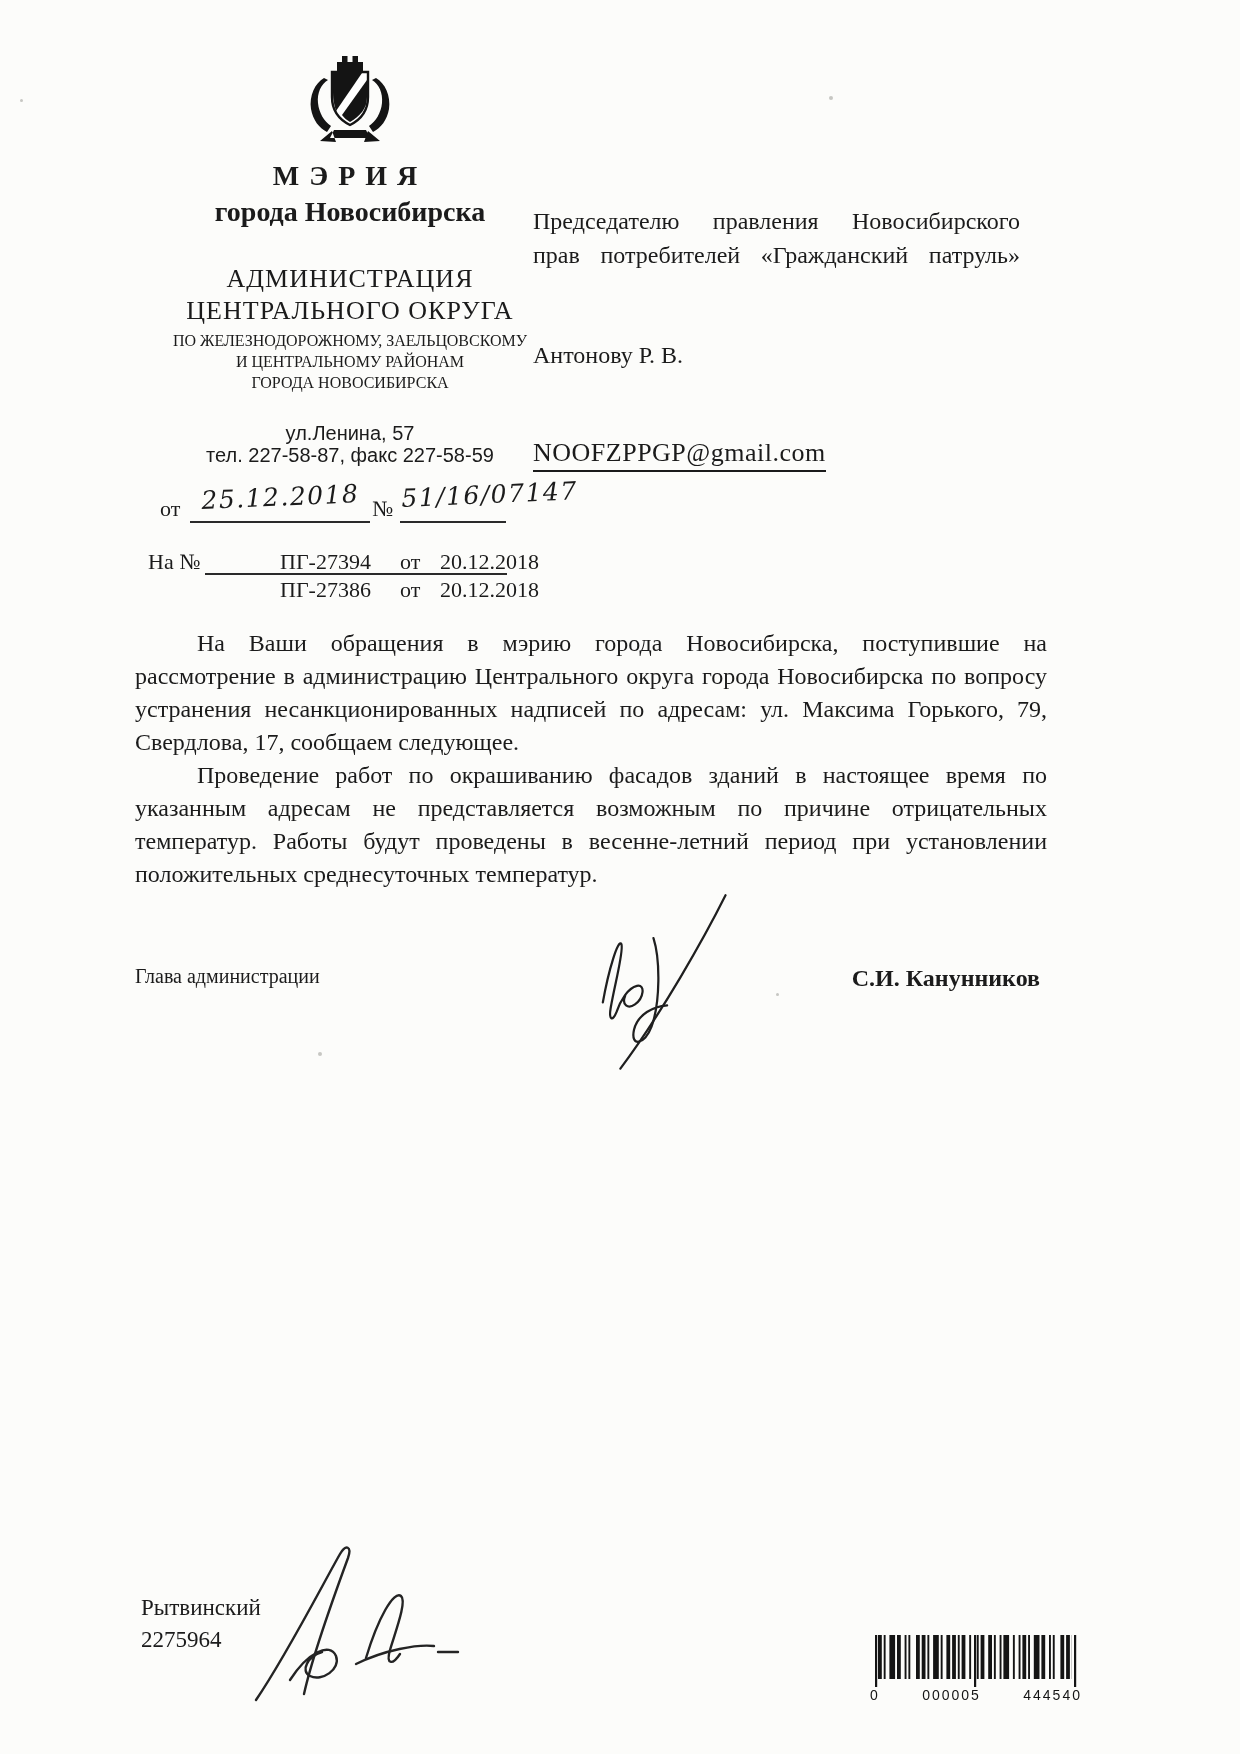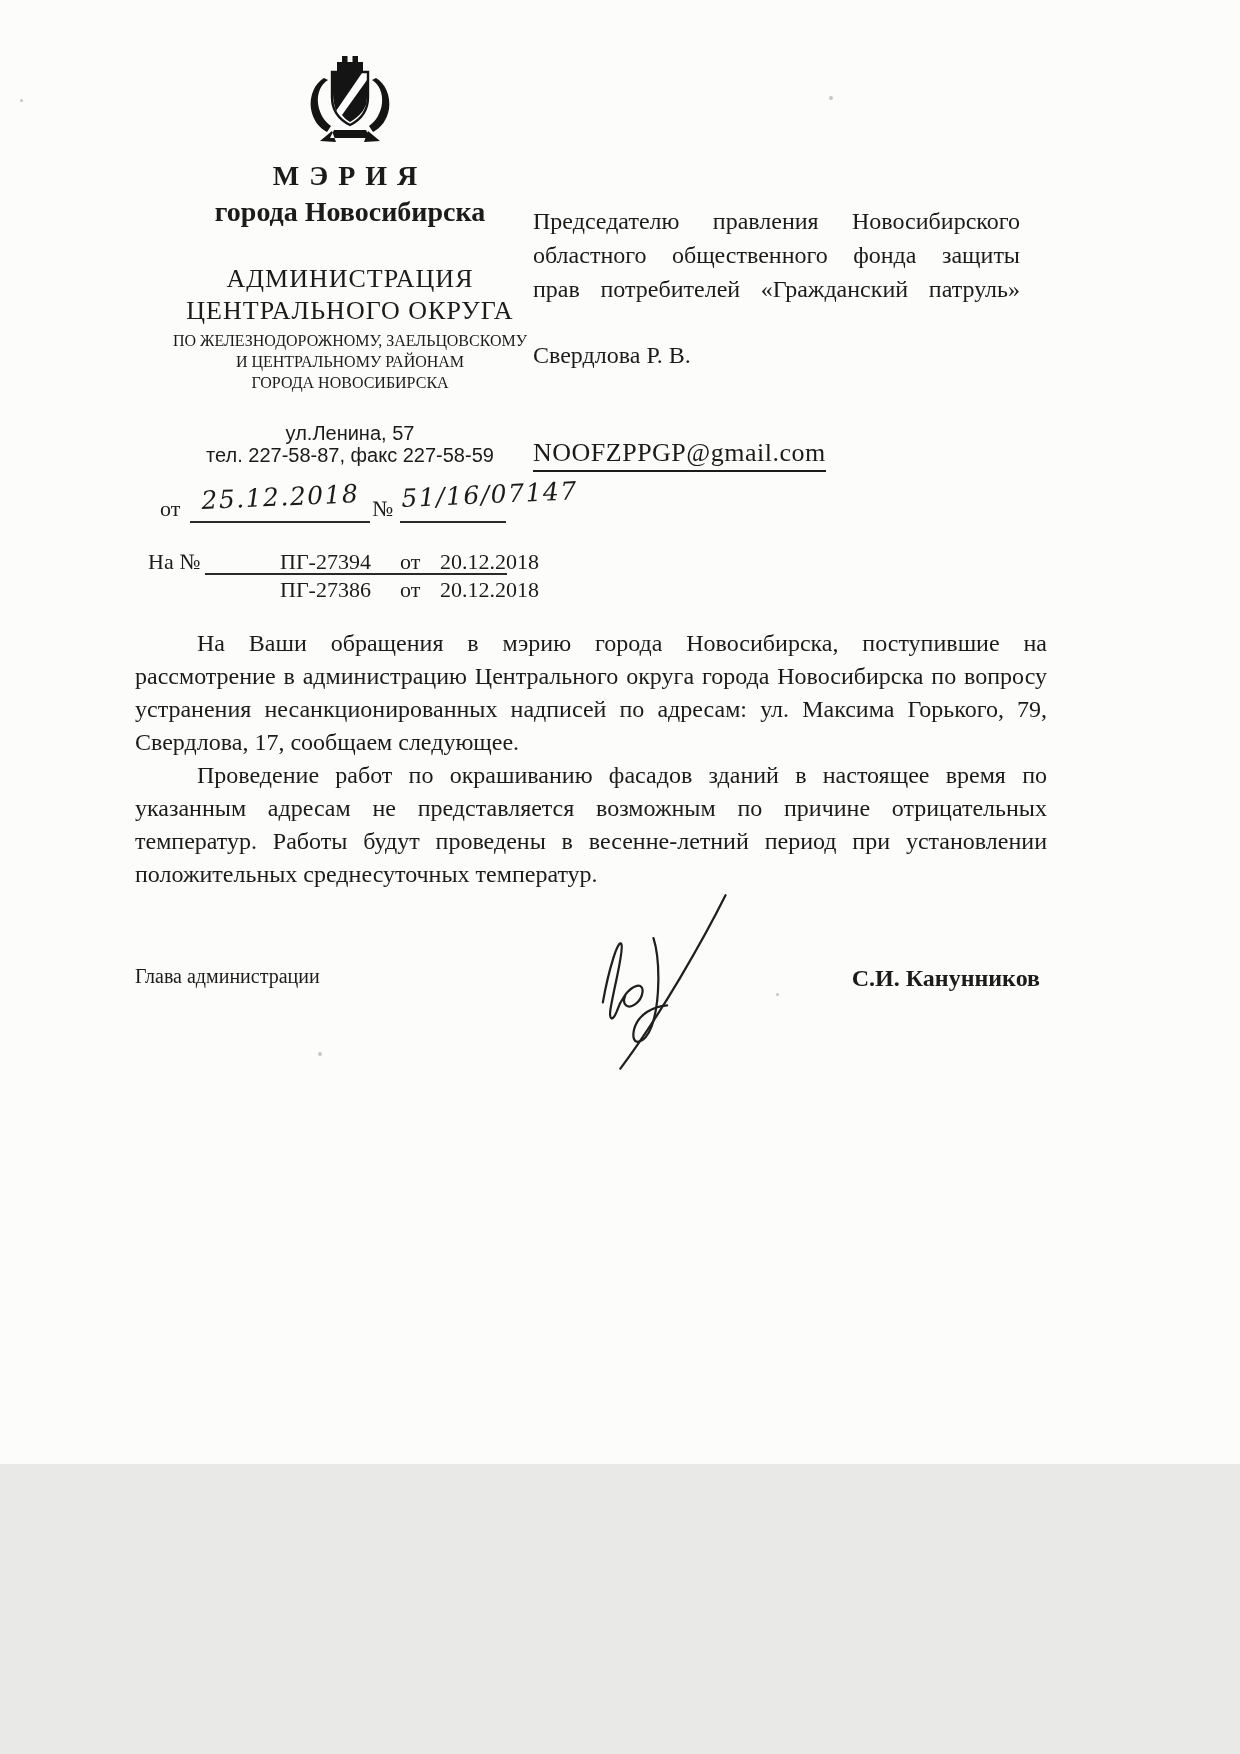--- a/index.html
+++ b/index.html
@@ -1,17 +1,17 @@
 <!DOCTYPE html>
 <html lang="ru"><head>
 <meta charset="utf-8">
 <style>
   html,body{margin:0;padding:0;background:#e9e9e7;}
   .page{
-    position:relative;width:1240px;height:1464px;margin:0 auto;
+    position:relative;width:1240px;height:1754px;margin:0 auto;
     background:#fcfcfa;color:#1b1b1b;
     font-family:"Liberation Serif",serif;overflow:hidden;
   }
   .abs{position:absolute;}
   .ctr{text-align:center;}
   .sans{font-family:"Liberation Sans",sans-serif;}
   .hw{
     font-family:"DejaVu Serif",serif;font-style:italic;
     letter-spacing:1.5px;transform:rotate(-2.5deg);transform-origin:left bottom;
     white-space:nowrap;
@@ -76,24 +76,23 @@
     <span class="abs" style="left:440px;top:549px;font-size:22px;">20.12.2018</span>
   </div>
   <div>
     <span class="abs" style="left:280px;top:577px;font-size:22px;">ПГ-27386</span>
     <span class="abs" style="left:400px;top:577px;font-size:22px;">от</span>
     <span class="abs" style="left:440px;top:577px;font-size:22px;">20.12.2018</span>
   </div>
 
   <div class="abs" style="left:533px;top:204px;width:487px;font-size:24px;line-height:34px;">
     <div class="jline">Председателю правления Новосибирского</div>
-    <div class="jline">областного общественного фонда защиты</div>
     <div class="jline">прав потребителей «Гражданский патруль»</div>
   </div>
-  <div class="abs" style="left:533px;top:342px;font-size:24px;">Свердлова Р. В.</div>
+  <div class="abs" style="left:533px;top:342px;font-size:24px;">Антонову Р. В.</div>
   <div class="abs" style="left:533px;top:438px;font-size:26px;border-bottom:2px solid #1b1b1b;padding-bottom:2px;letter-spacing:0.5px;">NOOFZPPGP@gmail.com</div>
 
   <div class="abs bodytext" style="left:135px;top:627px;width:912px;font-size:24px;line-height:33px;">
     <p>На Ваши обращения в мэрию города Новосибирска, поступившие на рассмотрение в администрацию Центрального округа города Новосибирска по вопросу устранения несанкционированных надписей по адресам: ул. Максима Горького, 79, Свердлова, 17, сообщаем следующее.</p>
     <p>Проведение работ по окрашиванию фасадов зданий в настоящее время по указанным адресам не представляется возможным по причине отрицательных температур. Работы будут проведены в весенне-летний период при установлении положительных среднесуточных температур.</p>
   </div>
 
   <div class="abs" style="left:135px;top:965px;font-size:20px;">Глава администрации</div>
   <div class="abs" style="left:790px;top:965px;width:250px;text-align:right;font-size:24px;font-weight:bold;">С.И. Канунников</div>
 

